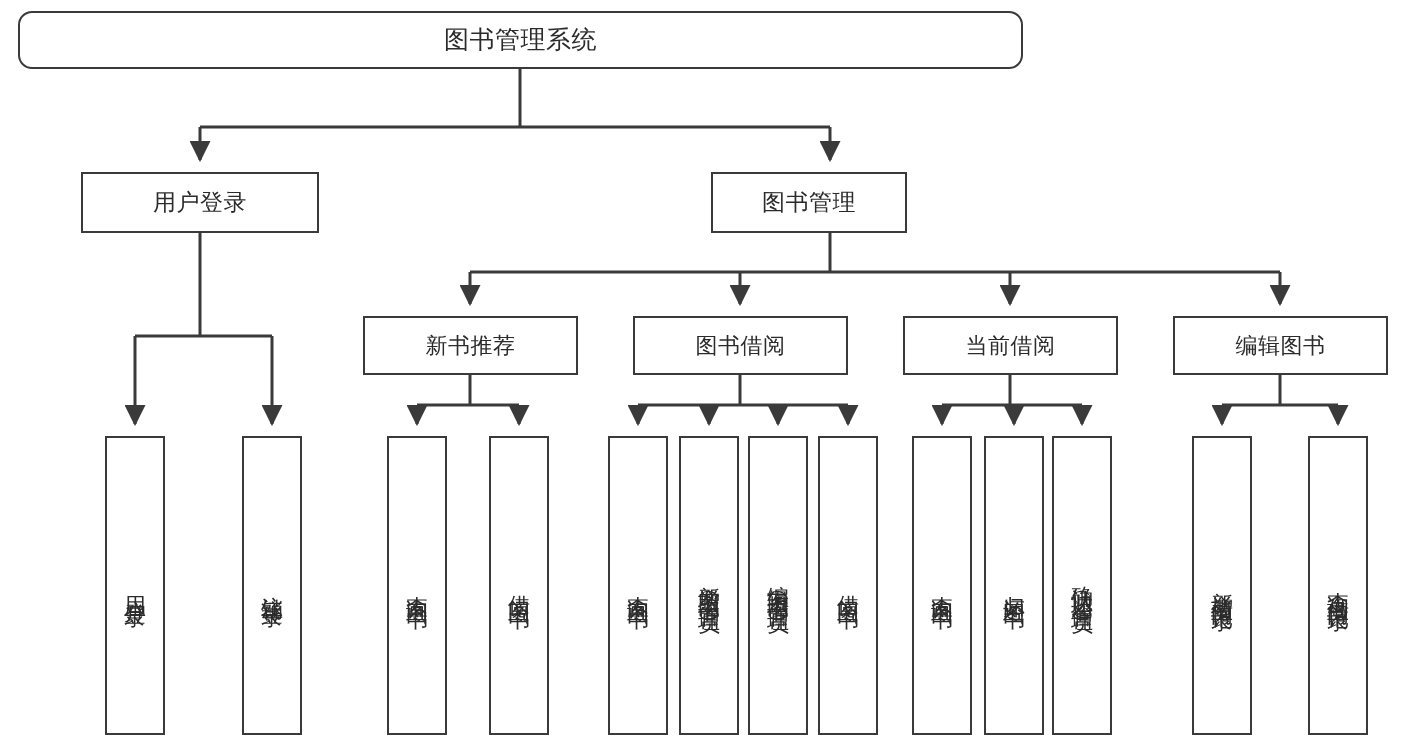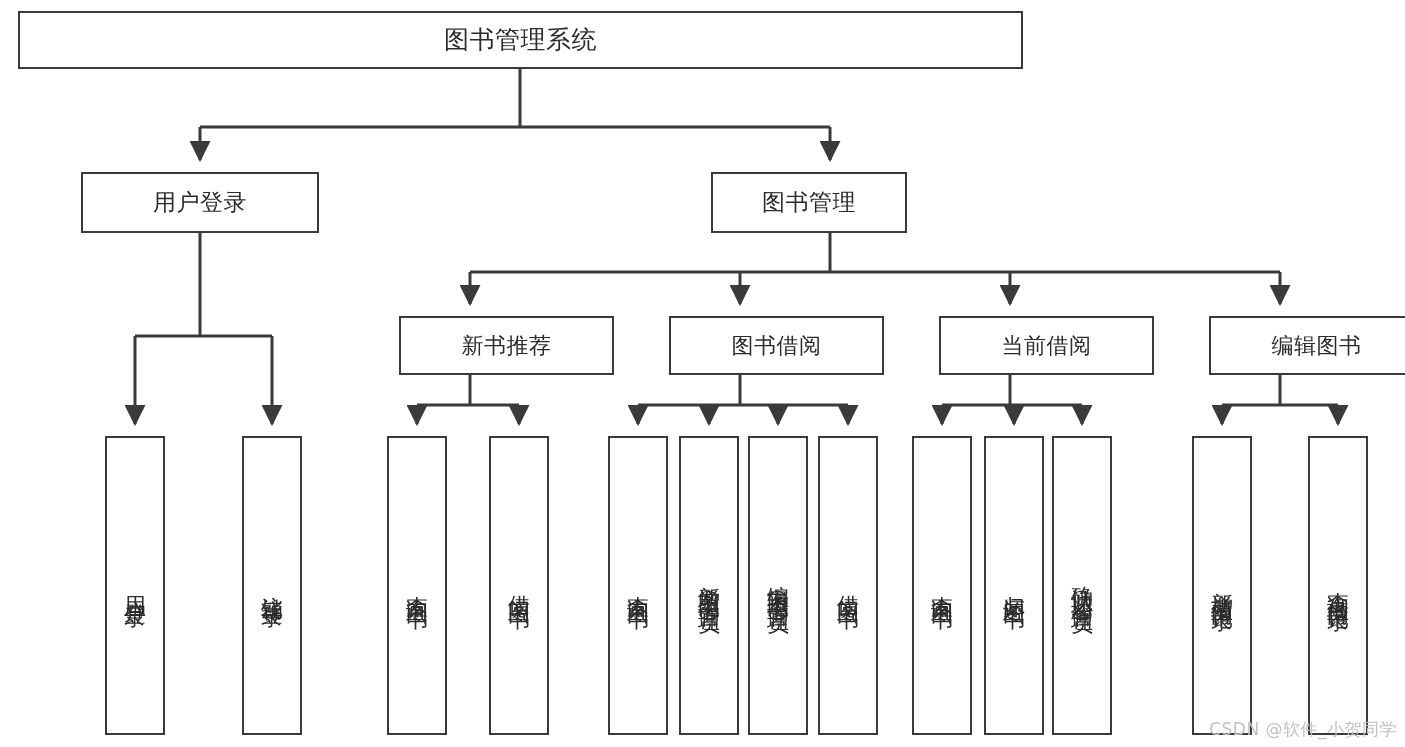--- a/index.html
+++ b/index.html
@@ -37,31 +37,31 @@
     justify-content: center;
     overflow: hidden;
   }
   .node .label {
     color: #2b2b2b;
     letter-spacing: 0.5px;
     white-space: nowrap;
     line-height: 1.18;
   }
   
-  .node.root { left: 18px; top: 11px; width: 1005px; height: 58px; }
+  .node.root { left: 18px; top: 11px; width: 1005px; height: 58px; border-radius: 14px; }
   .node.root .label { font-size: 25px; }
 
   
   .node.l1 { height: 61px; }
   .node.l1 .label { font-size: 23px; }
   .node.n-user-login  { left: 81px;  top: 172px; width: 238px; }
   .node.n-book-mgmt   { left: 711px; top: 172px; width: 196px; }
 
   
-  .node.l2 { top: 316px; height: 59px; margin-left: 36px; }
+  .node.l2 { top: 316px; height: 59px; }
   .node.l2 .label { font-size: 22px; }
   .node.n-new-rec   { left: 363px;  width: 215px; }
   .node.n-borrow    { left: 633px;  width: 215px; }
   .node.n-current   { left: 903px;  width: 215px; }
   .node.n-record    { left: 1173px; width: 215px; }
 
   
   .node.leaf {
     top: 436px;
     height: 299px;
@@ -212,15 +212,14 @@
   <div class="node leaf lf-k">
     <span class="label">确认归还（管理员）</span>
   </div>
   <div class="node leaf lf-l">
     <span class="label">新增借阅记录</span>
   </div>
   <div class="node leaf lf-m">
     <span class="label">查询借阅记录</span>
   </div>
 
-  <div class="watermark">CSDN @软件_小贺同学</div>
 
 </div>
 
 </body></html>

